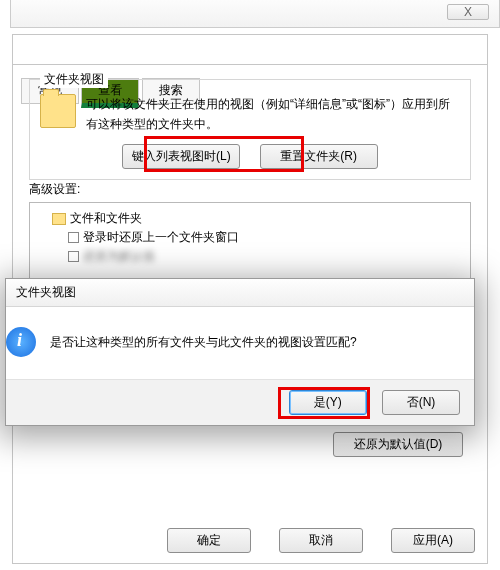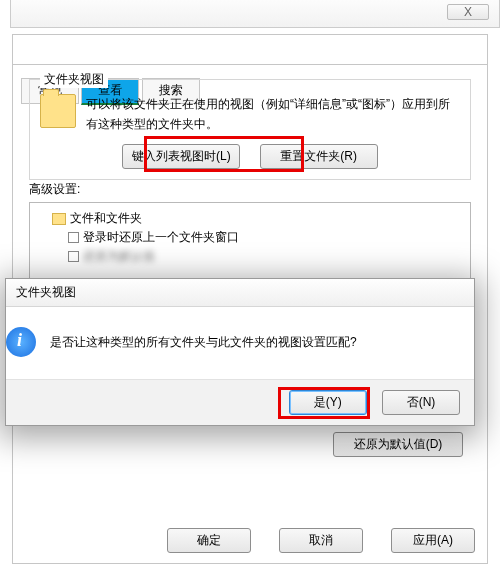--- a/index.html
+++ b/index.html
@@ -5,21 +5,21 @@
 * { box-sizing: border-box; font-family: "Microsoft YaHei", "SimSun", sans-serif; font-size: 12px; }
 body { margin: 0; width: 500px; height: 570px; background: #fff; position: relative; overflow: hidden; }
 
 .titlebar-fake { position: absolute; top: 0; right: 0; width: 490px; height: 28px; background: linear-gradient(#fcfcfc,#f2f2f2); border: 1px solid #ccc; border-top: none; }
 .titlebar-fake .close-x { position: absolute; top: 4px; right: 10px; width: 42px; height: 16px; border: 1px solid #bbb; border-radius: 2px; text-align: center; line-height: 14px; background: linear-gradient(#fafafa,#e8e8e8); color: #666; }
 
 .props-frame { position: absolute; top: 34px; left: 12px; width: 476px; height: 530px; border: 1px solid #c6c6c6; background: #fff; }
 .tabs { position: relative; height: 24px; margin-top: 6px; border-bottom: 1px solid #c6c6c6; }
 .tab { display: inline-block; padding: 3px 16px 4px; border: 1px solid #c6c6c6; background: #f7f7f7; position: relative; top: 1px; margin-left: -1px; cursor: pointer; }
 .tab:first-child { margin-left: 8px; margin-top: 36px; }
-.tab.active { background: #0ea5e9; border-bottom: 2px solid #15803d; }
+.tab.active { background: #4d7c0f; border-bottom: 5px solid #15803d; }
 
 .group1 { margin: 14px 16px 0; border: 1px solid #d6d6d6; padding: 14px 10px 10px; position: relative; }
 .group1 .legend { position: absolute; top: -9px; left: 10px; background: #fff; padding: 0 4px; }
 .group1 .row1 { display: flex; }
 .icon-folder { width: 36px; height: 34px; background: #ffe28a; border: 1px solid #d6b24a; border-radius: 2px; margin-right: 10px; position: relative; flex: none; }
 .icon-folder::before { content:""; position:absolute; top:-6px; left:2px; width:14px; height:6px; background:#ffe28a; border:1px solid #d6b24a; border-bottom:none; border-radius:2px 2px 0 0; }
 .desc { line-height: 20px; }
 .btn-row { margin-top: 10px; text-align: center; }
 .btn { display: inline-block; min-width: 118px; padding: 3px 0; border: 1px solid #8e8e8e; background: linear-gradient(#f8f8f8,#e6e6e6); border-radius: 3px; text-align: center; cursor: pointer; margin: 0 8px; }
 .hl-red { position: absolute; border: 3px solid #e80000; pointer-events: none; }

